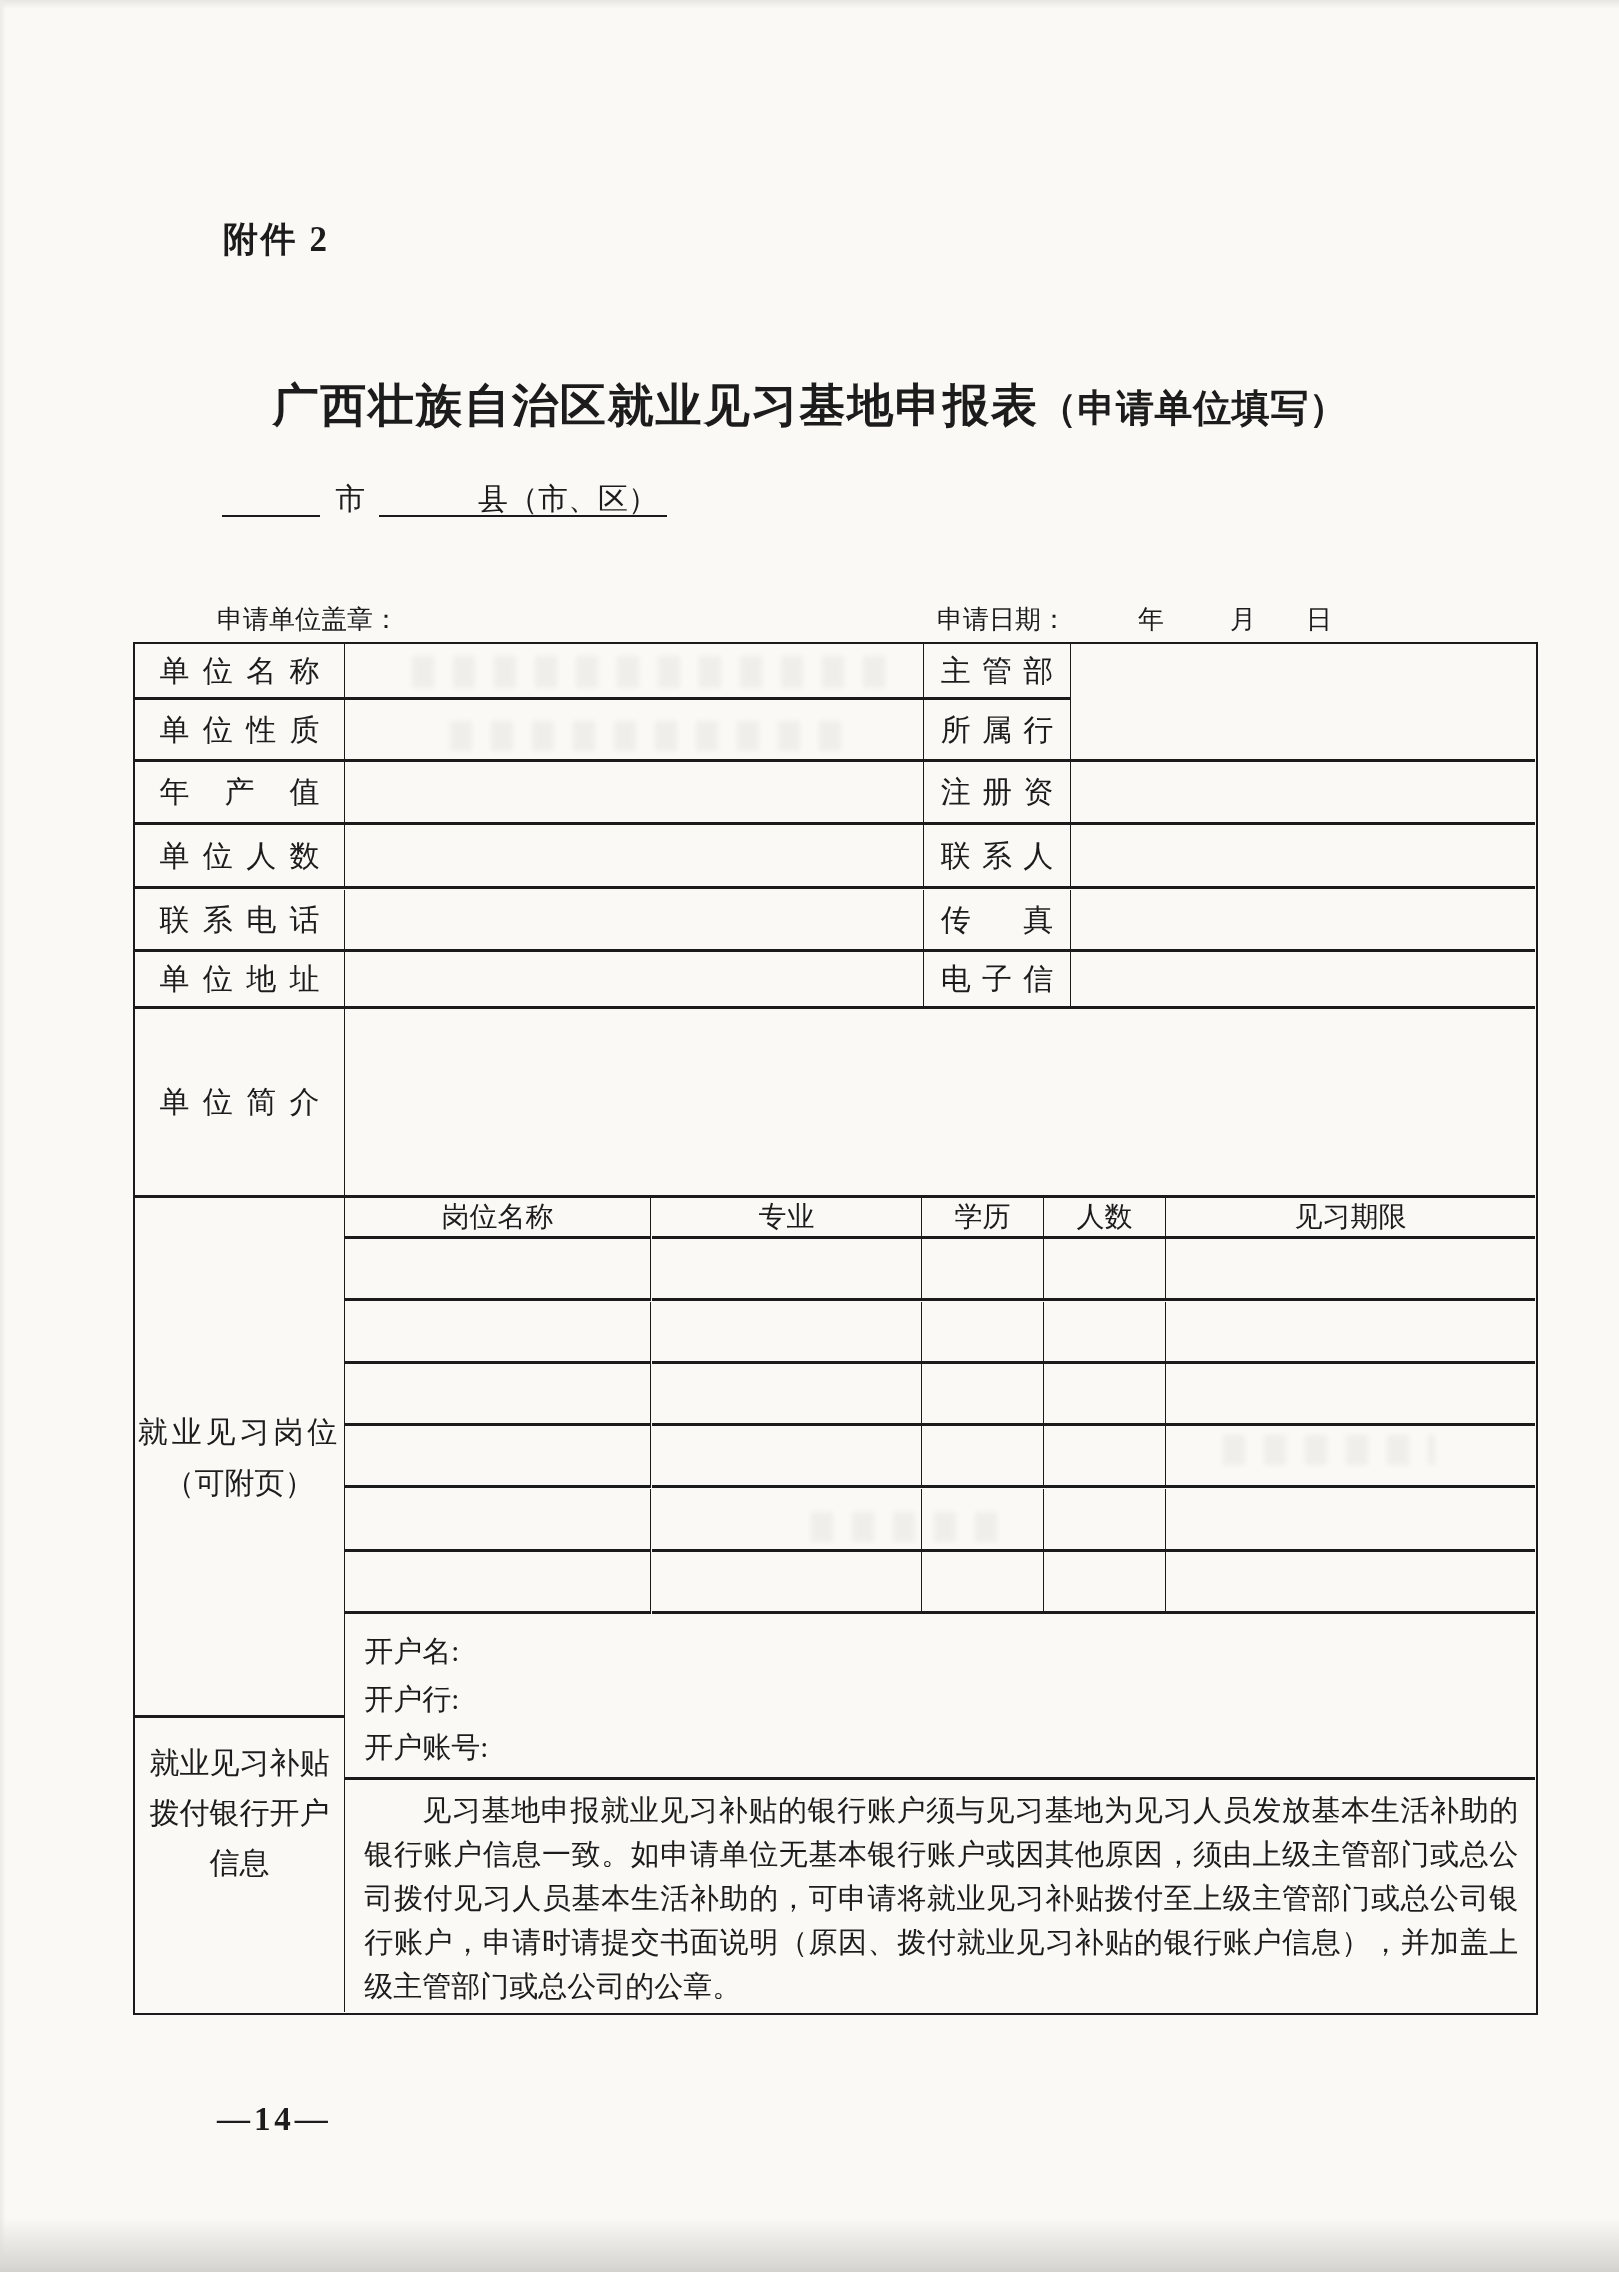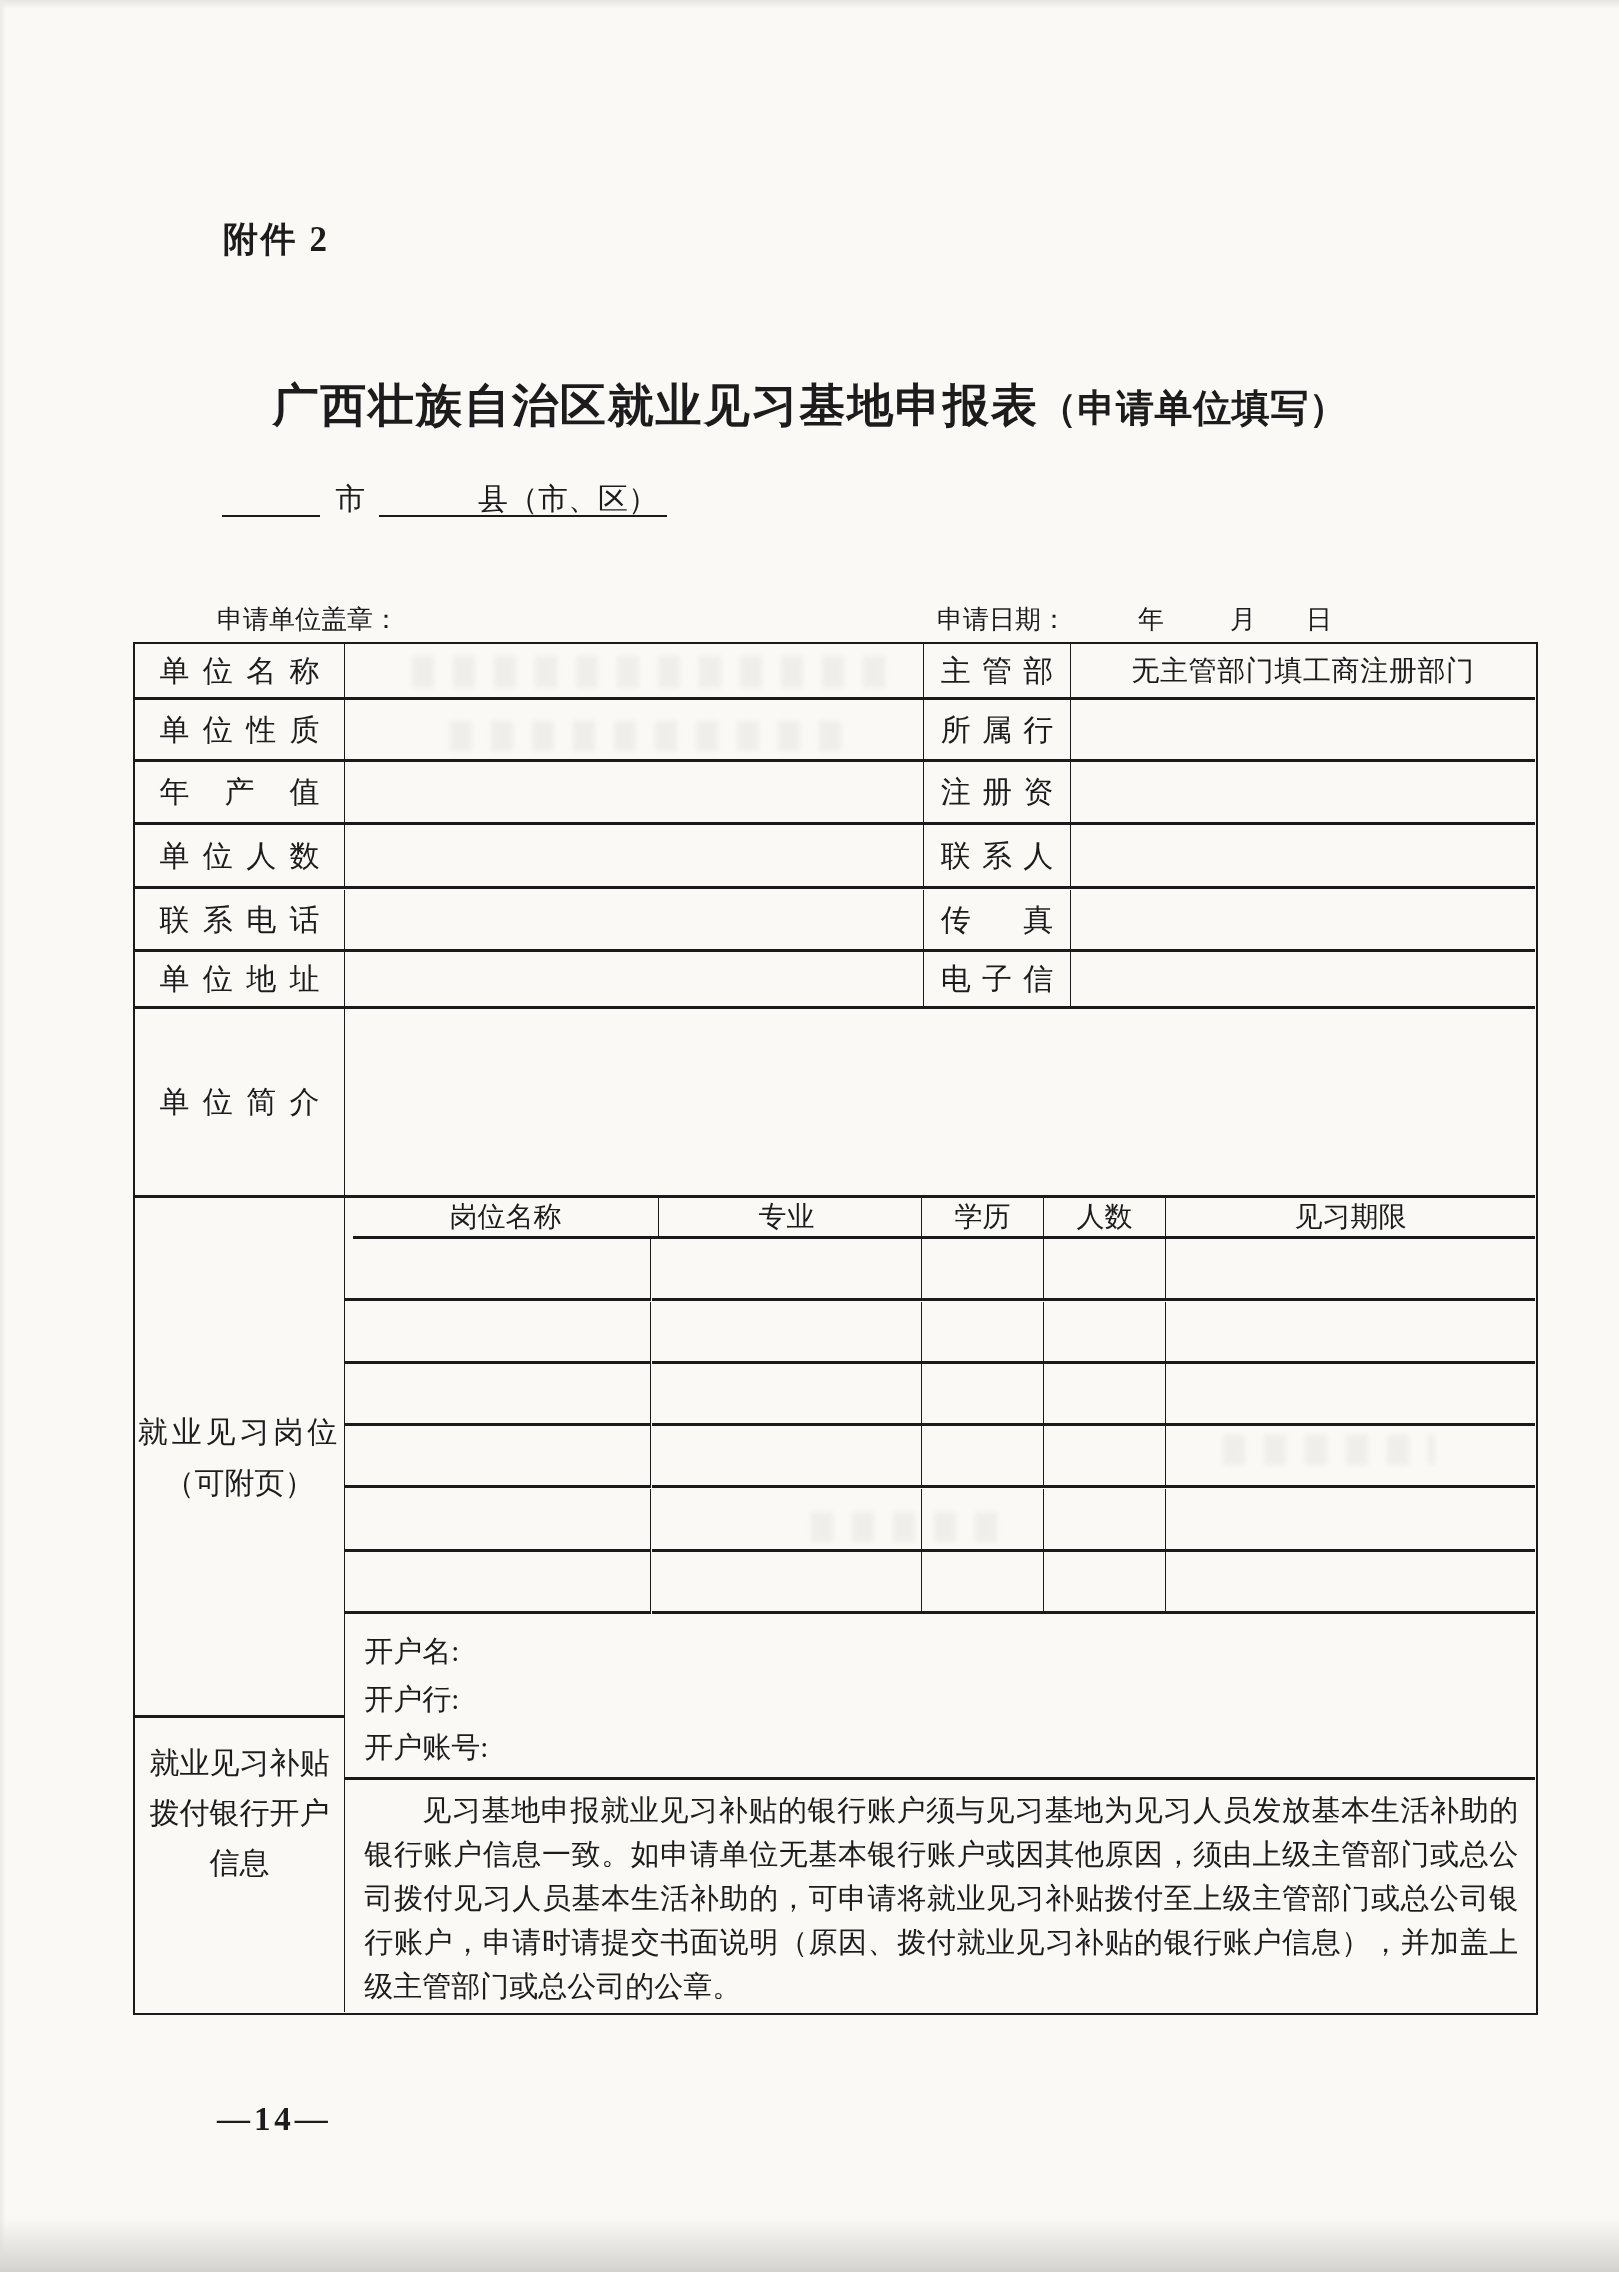--- a/index.html
+++ b/index.html
@@ -91,21 +91,20 @@
 <div class="abs stampline datelabel">申请日期：</div>
 <div class="abs stampline ymd" style="left:1138px;">年</div>
 <div class="abs stampline ymd" style="left:1230px;">月</div>
 <div class="abs stampline ymd" style="left:1306px;">日</div>
 
 <div class="abs table">
 
   <div class="cell lab" style="left:0;top:0;width:210px;height:56px;line-height:53px;">单位名称</div>
   <div class="cell" style="left:210px;top:0;width:579px;height:56px;"></div>
   <div class="cell lab3" style="left:789px;top:0;width:147px;height:56px;line-height:53px;">主管部门</div>
-  <div class="cell lastc ctr note4" style="left:936px;top:0;width:464px;height:56px;line-height:53px;">无主管部门填工商注册部门</div>
 
   <div class="cell lab" style="left:0;top:56px;width:210px;height:62px;line-height:59px;">单位性质</div>
   <div class="cell" style="left:210px;top:56px;width:579px;height:62px;"></div>
   <div class="cell lab3" style="left:789px;top:56px;width:147px;height:62px;line-height:59px;">所属行业</div>
   <div class="cell lastc" style="left:936px;top:56px;width:464px;height:62px;"></div>
 
   <div class="cell lab" style="left:0;top:118px;width:210px;height:63px;line-height:60px;">年产值</div>
   <div class="cell" style="left:210px;top:118px;width:579px;height:63px;"></div>
   <div class="cell lab3" style="left:789px;top:118px;width:147px;height:63px;line-height:60px;">注册资金</div>
   <div class="cell lastc" style="left:936px;top:118px;width:464px;height:63px;"></div>
@@ -126,21 +125,21 @@
   <div class="cell lastc" style="left:936px;top:308px;width:464px;height:57px;"></div>
 
   <div class="cell lab" style="left:0;top:365px;width:210px;height:189px;line-height:185px;">单位简介</div>
   <div class="cell lastc" style="left:210px;top:365px;width:1190px;height:189px;"></div>
 
   <div class="cell tall-label" style="left:0;top:554px;width:210px;height:520px;">
     <span class="poslabel1">就业见习岗位</span>
     <span class="poslabel2">（可附页）</span>
   </div>
 
-  <div class="cell colhead" style="left:218px;top:554px;width:306px;height:41px;line-height:38px;">岗位名称</div>
+  <div class="cell colhead" style="left:210px;top:554px;width:306px;height:41px;line-height:38px;">岗位名称</div>
   <div class="cell colhead" style="left:517px;top:554px;width:270px;height:41px;line-height:38px;">专业</div>
   <div class="cell colhead" style="left:787px;top:554px;width:122px;height:41px;line-height:38px;">学历</div>
   <div class="cell colhead" style="left:909px;top:554px;width:122px;height:41px;line-height:38px;">人数</div>
   <div class="cell colhead lastc" style="left:1031px;top:554px;width:369px;height:41px;line-height:38px;">见习期限</div>
 
   <div class="cell" style="left:210px;top:595px;width:306px;height:62px;"></div>
   <div class="cell" style="left:517px;top:595px;width:270px;height:62px;"></div>
   <div class="cell" style="left:787px;top:595px;width:122px;height:62px;"></div>
   <div class="cell" style="left:909px;top:595px;width:122px;height:62px;"></div>
   <div class="cell lastc" style="left:1031px;top:595px;width:369px;height:62px;"></div>

